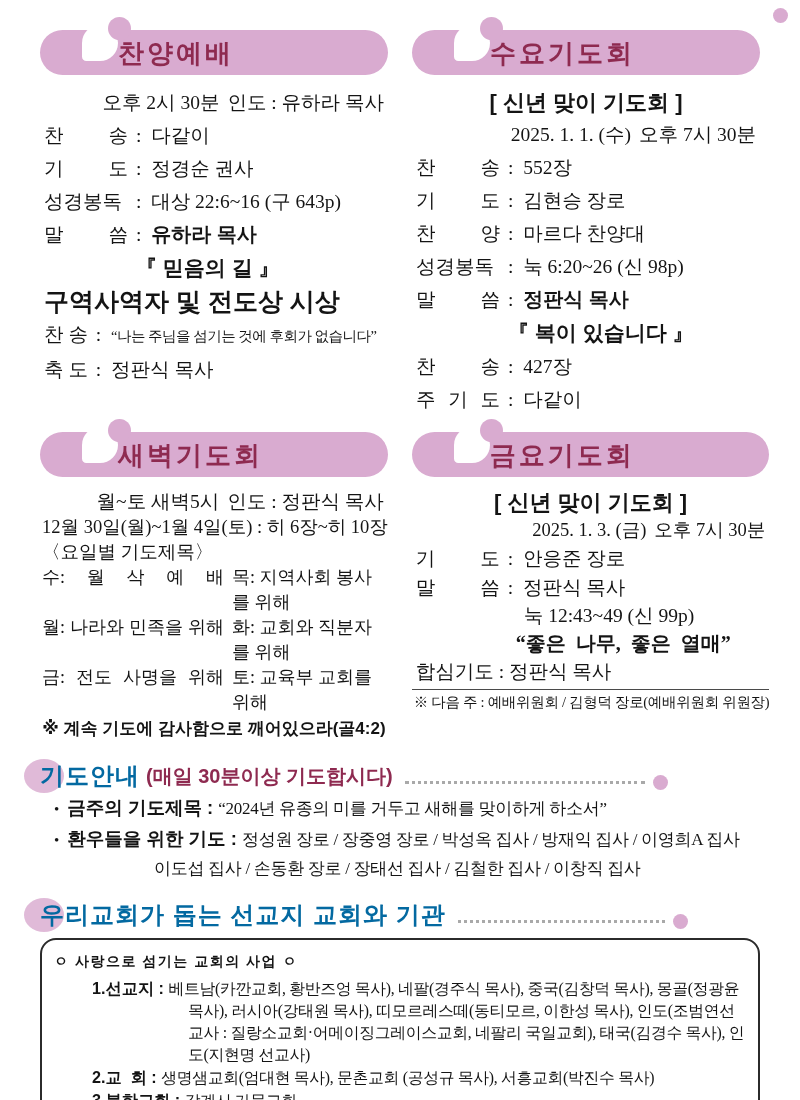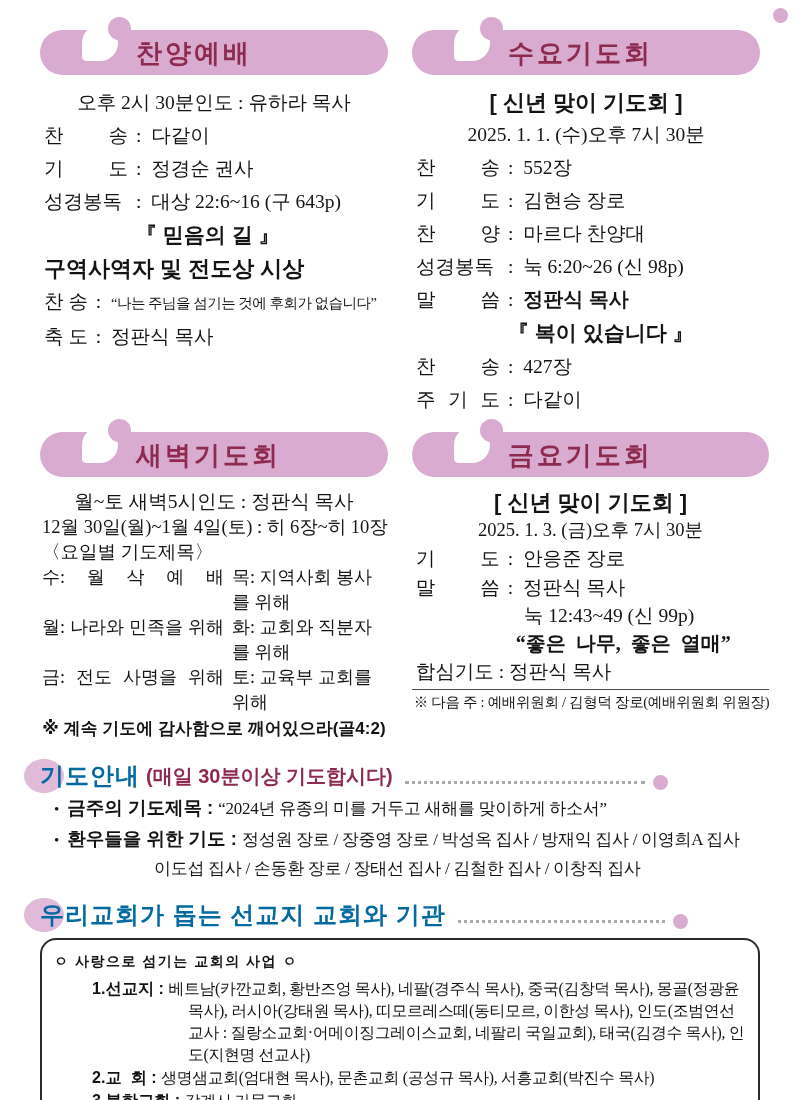--- a/index.html
+++ b/index.html
@@ -14,35 +14,35 @@
 
   .two-col { display:grid; grid-template-columns:1fr 1fr; column-gap:24px; }
   .row2 { margin-top:16px; }
 
   
   .banner { position:relative; height:45px; background:#d9abd0; border-radius:24px; margin-bottom:12px; }
   .deco-w { position:absolute; left:42px; top:-5px; width:36px; height:36px; background:#ffffff;
     border-radius:50% 50% 50% 12%; z-index:1; }
   .deco-p { position:absolute; left:68px; top:-13px; width:23px; height:23px; background:#d9abd0;
     border-radius:50%; z-index:2; }
-  .banner-title { position:absolute; left:96px; top:6px; z-index:3;
+  .banner-title { position:absolute; left:78px; top:6px; z-index:3;
     font-family:"Liberation Sans","DejaVu Sans",sans-serif; font-weight:bold;
     font-size:26px; letter-spacing:3px; color:#8e2a50; }
 
   
-  .meta-row { display:flex; justify-content:center; font-size:19.5px; line-height:32px; padding:0 4px; }
+  .meta-row { display:flex; justify-content:flex-end; font-size:19.5px; line-height:32px; padding:0 4px;gap:8px; }
   .w-row { font-size:19.5px; line-height:33px; padding-left:4px; white-space:nowrap; }
   .w-label { display:inline-block; width:84px; text-align:justify; text-align-last:justify; }
   .w-label-sm { display:inline-block; }
   .w-colon { padding:0 5px 0 3px; }
   .bold-val { font-family:"Liberation Sans","DejaVu Sans",sans-serif; font-weight:bold; font-size:20px; }
   .sermon-title { font-family:"Liberation Sans","DejaVu Sans",sans-serif; font-weight:bold;
     font-size:21px; line-height:34px; padding-left:96px; white-space:nowrap; }
   .bold-line { font-family:"Liberation Sans","DejaVu Sans",sans-serif; font-weight:bold;
-    font-size:22px; line-height:33px; padding-left:4px; }
+    font-size:25px; line-height:33px; padding-left:4px; }
   .quote-val { font-size:14.5px; letter-spacing:-0.5px; }
   .sub-title { text-align:center; font-family:"Liberation Sans","DejaVu Sans",sans-serif;
     font-weight:bold; font-size:22px; line-height:32px; }
 
   
   .dawn-line { font-size:18.5px; line-height:25px; padding-left:2px; white-space:nowrap; }
   .day-row { display:flex; font-size:18px; line-height:25px; padding-left:2px; }
   .day-left { display:inline-block; width:182px; text-align:justify; text-align-last:justify; margin-right:8px; }
   .day-right { flex:1; }
   .dawn-note { font-family:"Liberation Sans","DejaVu Sans",sans-serif; font-weight:bold;
@@ -103,20 +103,21 @@
         <span class="deco-p"></span>
         <span class="banner-title">찬양예배</span>
       </div>
       <div class="meta-row">
         <span>오후 2시 30분</span>
         <span>인도 : 유하라 목사</span>
       </div>
       <div class="w-row"><span class="w-label">찬 송</span><span class="w-colon"> : </span><span>다같이</span></div>
       <div class="w-row"><span class="w-label">기 도</span><span class="w-colon"> : </span><span>정경순 권사</span></div>
       <div class="w-row"><span class="w-label">성경봉독</span><span class="w-colon"> : </span><span>대상 22:6~16 (구 643p)</span></div>
+      <div class="w-row"><span class="w-label">말 씀</span><span class="w-colon"> : </span><span class="bold-val">유하라 목사</span></div>
       <div class="sermon-title">『 믿음의 길 』</div>
       <div class="bold-line">구역사역자 및 전도상 시상</div>
       <div class="w-row"><span class="w-label-sm">찬 송</span><span class="w-colon"> : </span><span class="quote-val">“나는 주님을 섬기는 것에 후회가 없습니다”</span></div>
       <div class="w-row"><span class="w-label-sm">축 도</span><span class="w-colon"> : </span><span>정판식 목사</span></div>
     </section>
 
     <section>
       <div class="banner">
         <span class="deco-w"></span>
         <span class="deco-p"></span>

